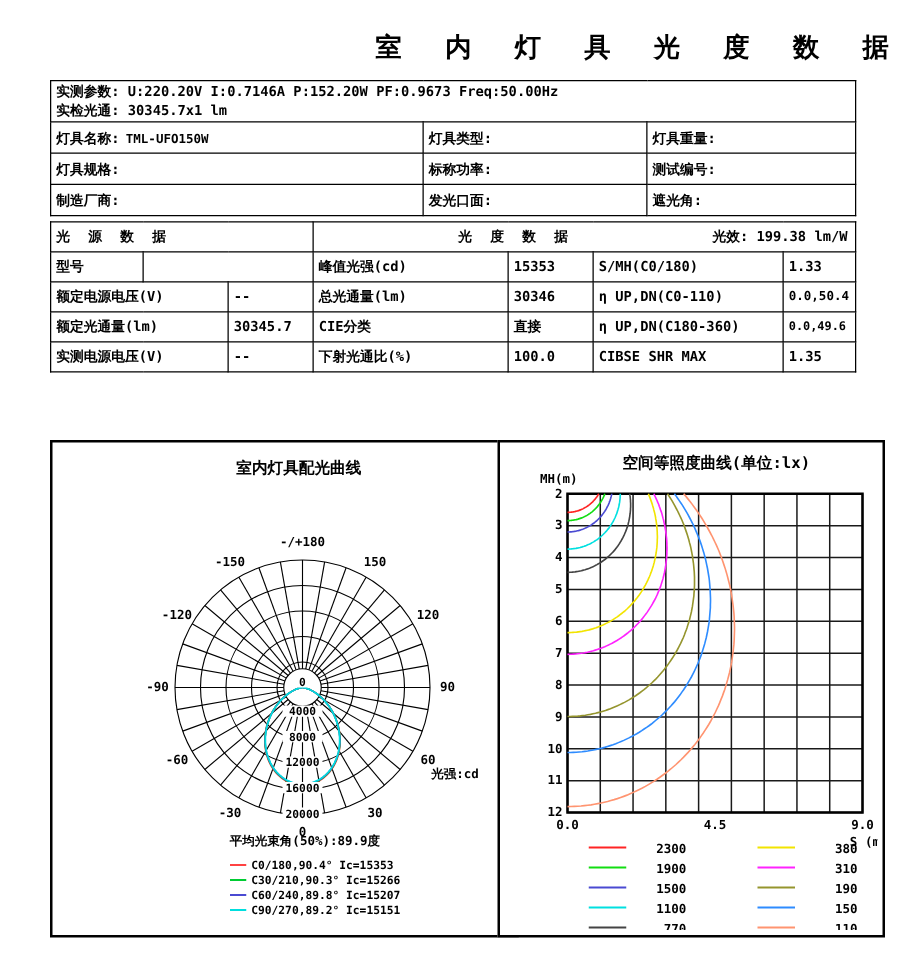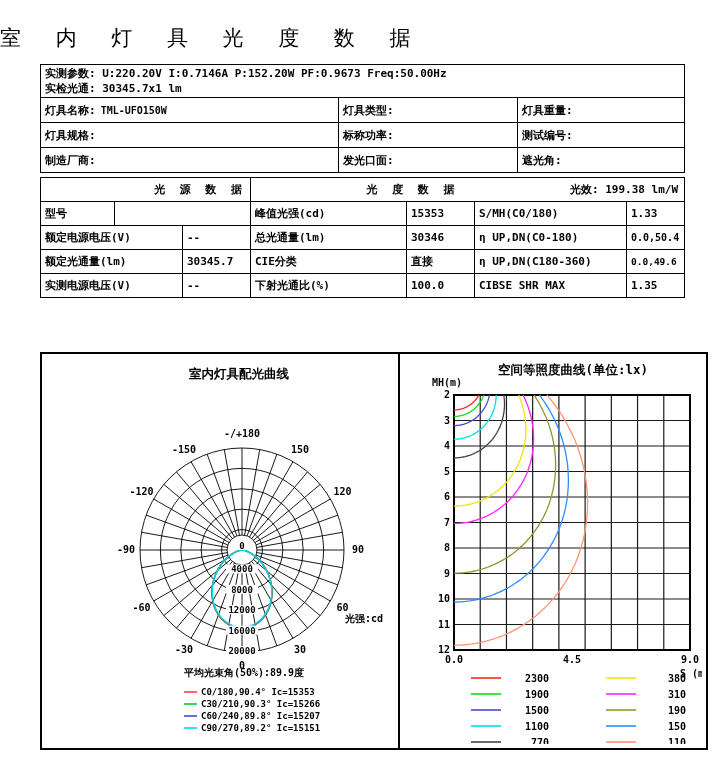--- a/index.html
+++ b/index.html
@@ -1,32 +1,32 @@
 <!DOCTYPE html>
 <html><head>
 <meta charset="utf-8">
 <style>
   html,body{margin:0;padding:0;background:#fff;}
   #page{position:relative;width:722px;height:766px;background:#fff;
         font-family:"DejaVu Sans Mono","DejaVu Sans",sans-serif;color:#000;}
-  #page-title{position:absolute;top:24px;left:0;width:100%;text-align:left;
-        font-size:21px;font-weight:normal;letter-spacing:11px;margin:0;}
+  #page-title{position:absolute;top:24px;left:0;width:100%;text-align:right;
+        font-size:21px;font-weight:bold;letter-spacing:11px;margin:0;}
   table{border-collapse:collapse;table-layout:fixed;}
   td{border:1.5px solid #000;padding:1px 4px;font-weight:bold;font-size:11px;
      vertical-align:middle;overflow:hidden;white-space:nowrap;}
   #params-table{position:absolute;left:40px;top:64px;width:644px;}
   #params-table td{height:22px;}
   #params-table tr.dbl td{height:30px;line-height:15px;}
   .val{margin-left:5px;font-size:10px;}
   #photo-table{position:absolute;left:40px;top:177px;width:644px;}
   #photo-table td{height:21px;}
   .hdrflex{display:flex;align-items:flex-start;}
   .hdrflex .mid{flex:1;text-align:center;letter-spacing:4px;}
   .hdrflex .eff{letter-spacing:0;margin-right:2px;}
-  .srcHdr{text-align:right;letter-spacing:4px;}
+  .srcHdr{text-align:left;letter-spacing:4px;}
   .chartbox{position:absolute;top:352px;border:2px solid #000;background:#fff;padding-left:24px;}
   #polar-box{left:40px;width:347px;height:394px;}
   #iso-box{left:398px;width:282px;height:394px;}
   svg{display:block;}
   svg text{font-family:"DejaVu Sans Mono","DejaVu Sans",sans-serif;font-weight:bold;fill:#000;}
   .ct{font-size:12.5px;}
   .tk{font-size:9px;}
   .tk2{font-size:10px;}
   .note{font-size:10px;}
 </style>
@@ -93,21 +93,21 @@
       <td>峰值光强(cd)</td>
       <td>15353</td>
       <td>S/MH(C0/180)</td>
       <td>1.33</td>
     </tr>
     <tr>
       <td colspan="2">额定电源电压(V)</td>
       <td>--</td>
       <td>总光通量(lm)</td>
       <td>30346</td>
-      <td>η UP,DN(C0-180)</td>
+      <td>η UP,DN(C0-110)</td>
       <td style="font-size:10px">0.0,50.4</td>
     </tr>
     <tr>
       <td colspan="2">额定光通量(lm)</td>
       <td>30345.7</td>
       <td>CIE分类</td>
       <td>直接</td>
       <td>η UP,DN(C180-360)</td>
       <td style="font-size:9.5px">0.0,49.6</td>
     </tr>

